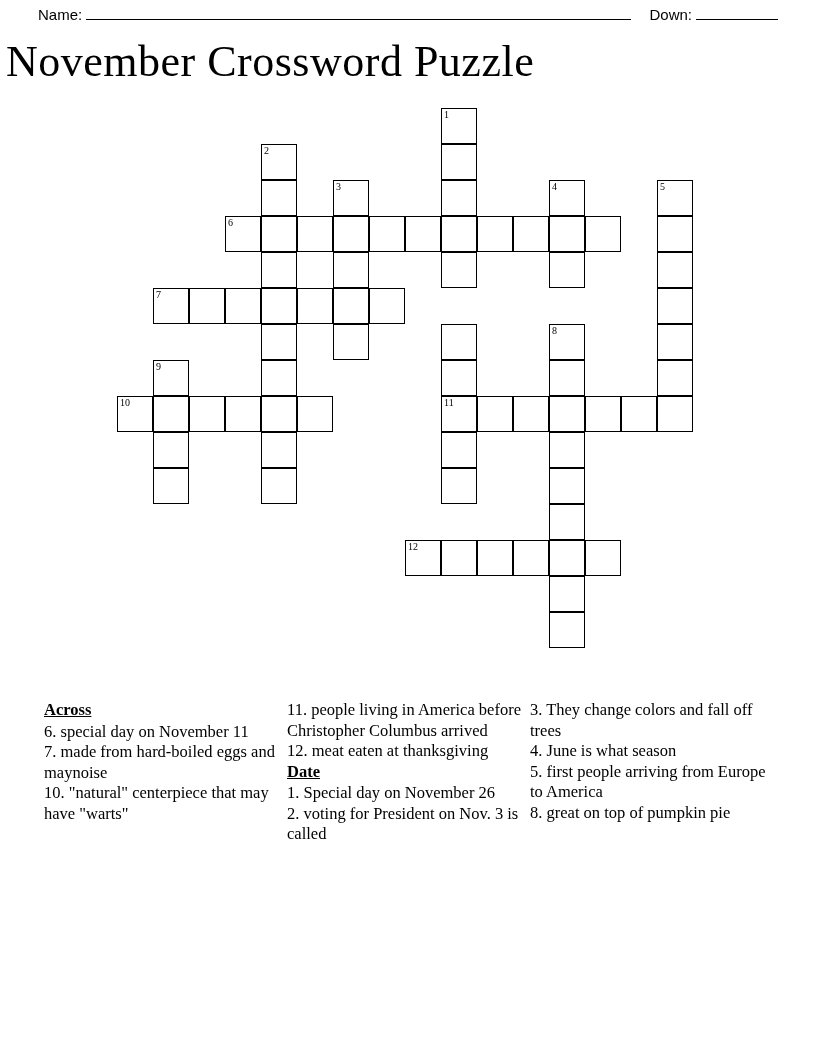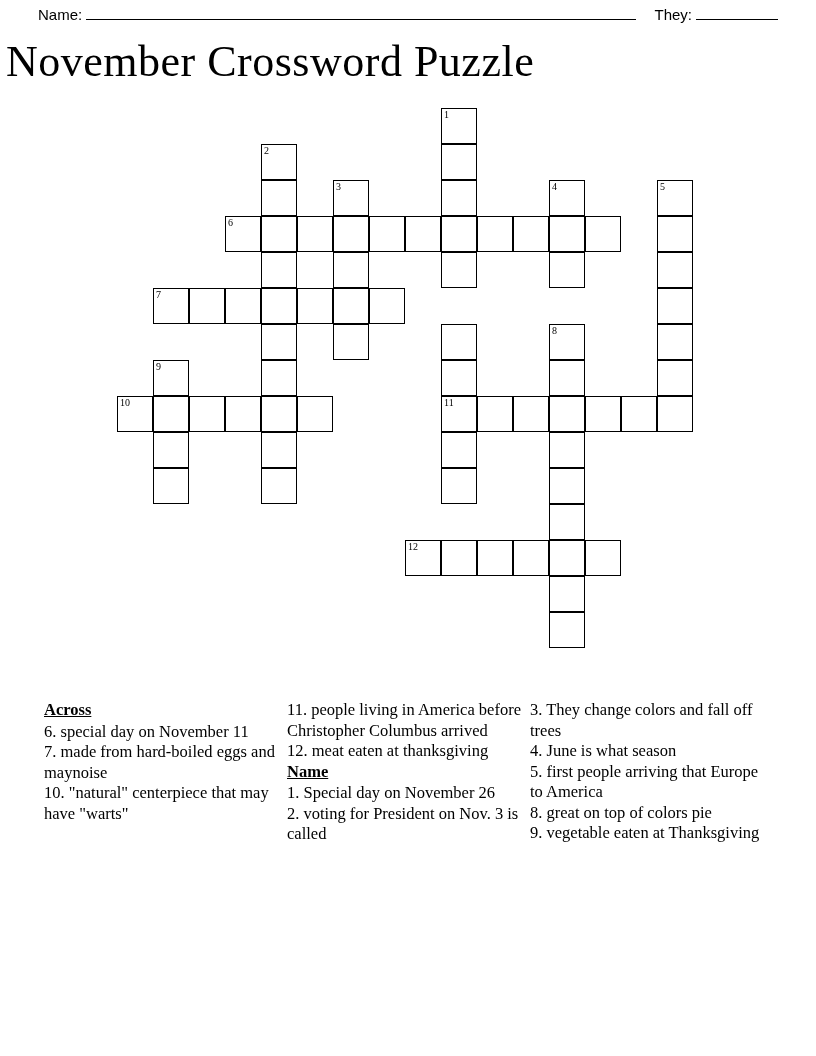--- a/index.html
+++ b/index.html
@@ -115,21 +115,21 @@
   .clue b { font-weight: normal; }
 </style>
 </head>
 <body>
 
 <div class="page">
 
   <div class="namedate">
     <span class="nm-label">Name:</span>
     <span class="nm-rule"></span>
-    <span class="dt-label">They:</span>
+    <span class="dt-label">Down:</span>
     <span class="dt-rule"></span>
   </div>
 
   <div class="title">November Crossword Puzzle</div>
 
   <div id="grid-wrap">
       <div class="cell" style="left: 441px; top: 0px;">
         <span class="num">1</span>
       </div>
       <div class="cell" style="left: 261px; top: 36px;">
@@ -235,30 +235,29 @@
           <div class="clue"><b>6.</b><span> special day on November 11</span></div>
           <div class="clue"><b>7.</b><span> made from hard-boiled eggs and maynoise</span></div>
           <div class="clue"><b>10.</b><span> "natural" centerpiece that may have "warts"</span></div>
         </div>
     </div>
     <div class="clue-col col2">
       <div id="col2-list">
           <div class="clue"><b>11.</b><span> people living in America before Christopher Columbus arrived</span></div>
           <div class="clue"><b>12.</b><span> meat eaten at thanksgiving</span></div>
         </div>
-      <div class="clue-head">Name</div>
+      <div class="clue-head">Date</div>
       <div id="col2-down-list">
           <div class="clue"><b>1.</b><span> Special day on November 26</span></div>
           <div class="clue"><b>2.</b><span> voting for President on Nov. 3 is called</span></div>
         </div>
     </div>
     <div class="clue-col col3">
       <div id="col3-list">
           <div class="clue"><b>3.</b><span> They change colors and fall off trees</span></div>
           <div class="clue"><b>4.</b><span> June is what season</span></div>
-          <div class="clue"><b>5.</b><span> first people arriving that Europe to America</span></div>
-          <div class="clue"><b>8.</b><span> great on top of colors pie</span></div>
-          <div class="clue"><b>9.</b><span> vegetable eaten at Thanksgiving</span></div>
+          <div class="clue"><b>5.</b><span> first people arriving from Europe to America</span></div>
+          <div class="clue"><b>8.</b><span> great on top of pumpkin pie</span></div>
         </div>
     </div>
   </div>
 
 </div>
 
 </body></html>

